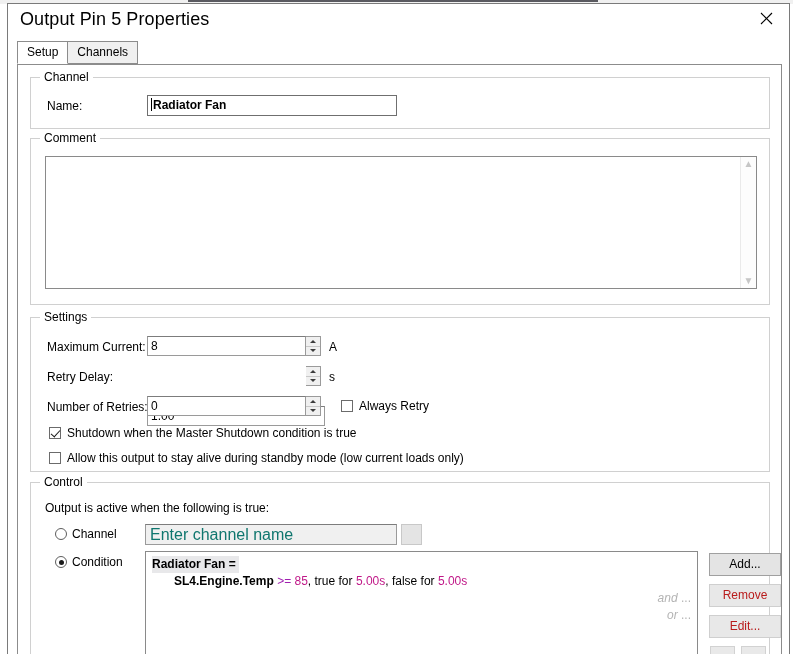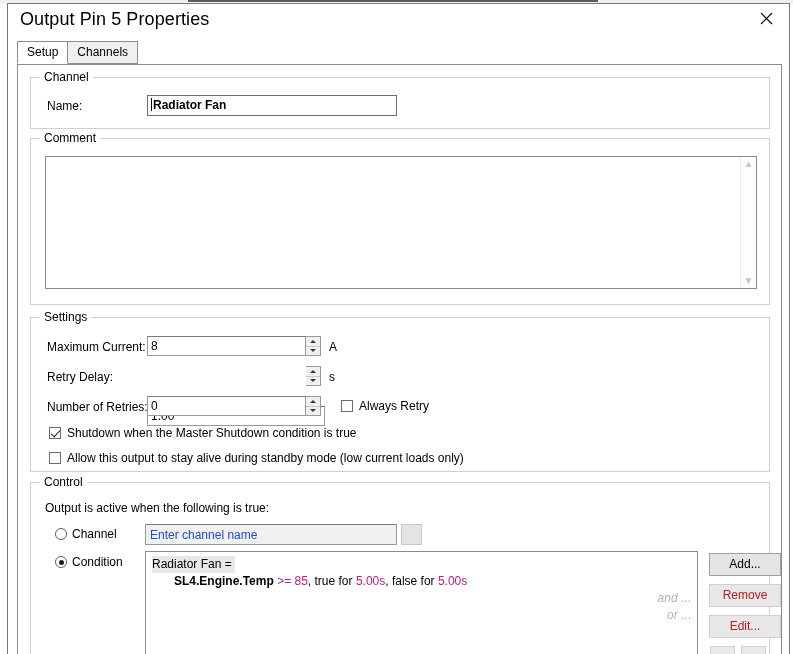--- a/index.html
+++ b/index.html
@@ -253,42 +253,42 @@
 
   
   .hint { position: absolute; font-size: 12px; }
 
   .chan-input {
     position: absolute;
     box-sizing: border-box;
     border: 1px solid #9a9a9a;
     border-top-color: #7c7c7c;
     background: #f0f0f0;
-    color: #1d4ed8;
-    font-size: 12px;
+    color: #0f766e;
+    font-size: 16px;
     padding: 2px 4px;
     line-height: 16px;
   }
   .browse-btn {
     position: absolute;
     border: 1px solid #c8c8c8;
     background: #e4e4e4;
     box-sizing: border-box;
   }
 
   .cond-box {
     position: absolute;
     border: 1px solid #8a8a8a;
     background: #ffffff;
     box-sizing: border-box;
     overflow: hidden;
     padding: 4px 6px;
   }
   .cond-line { font-size: 12px; line-height: 17px; white-space: nowrap; }
-  .cond-head { font-weight: normal; background: #e8e8ea; display: inline-block; padding-right: 3px;}
+  .cond-head { font-weight: bold; background: #e8e8ea; display: inline-block; padding-right: 3px;}
   .indent1 { padding-left: 22px; }
   .indent2 { padding-left: 22px; }
   .op   { color: #a020b0; }
   .num  { color: #c01888; }
   .kw   { color: #000; }
   .ph   { color: #b4b4b4; font-style: italic; text-align: right; }
   .ph .dots { font-style: normal; }
 
   .btn {
     position: absolute;

